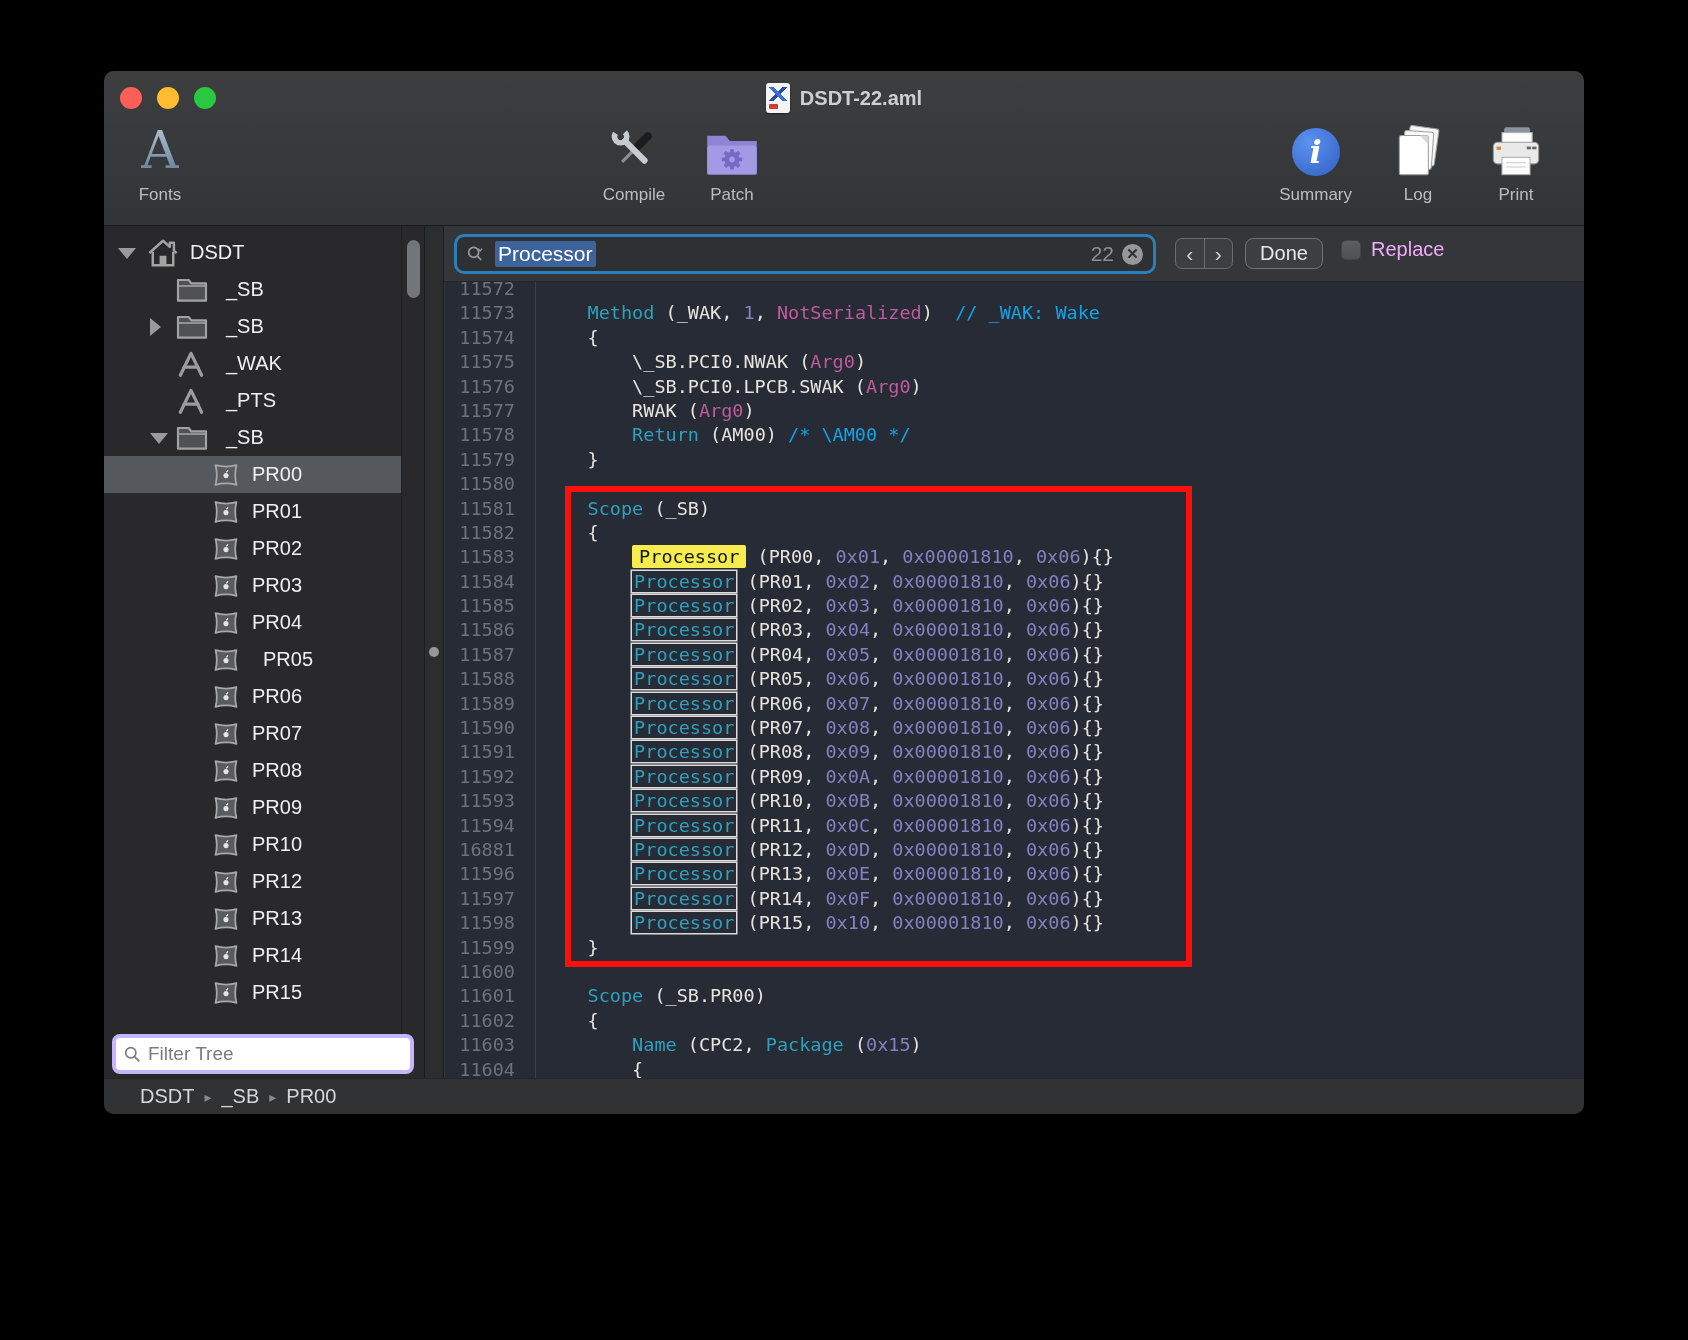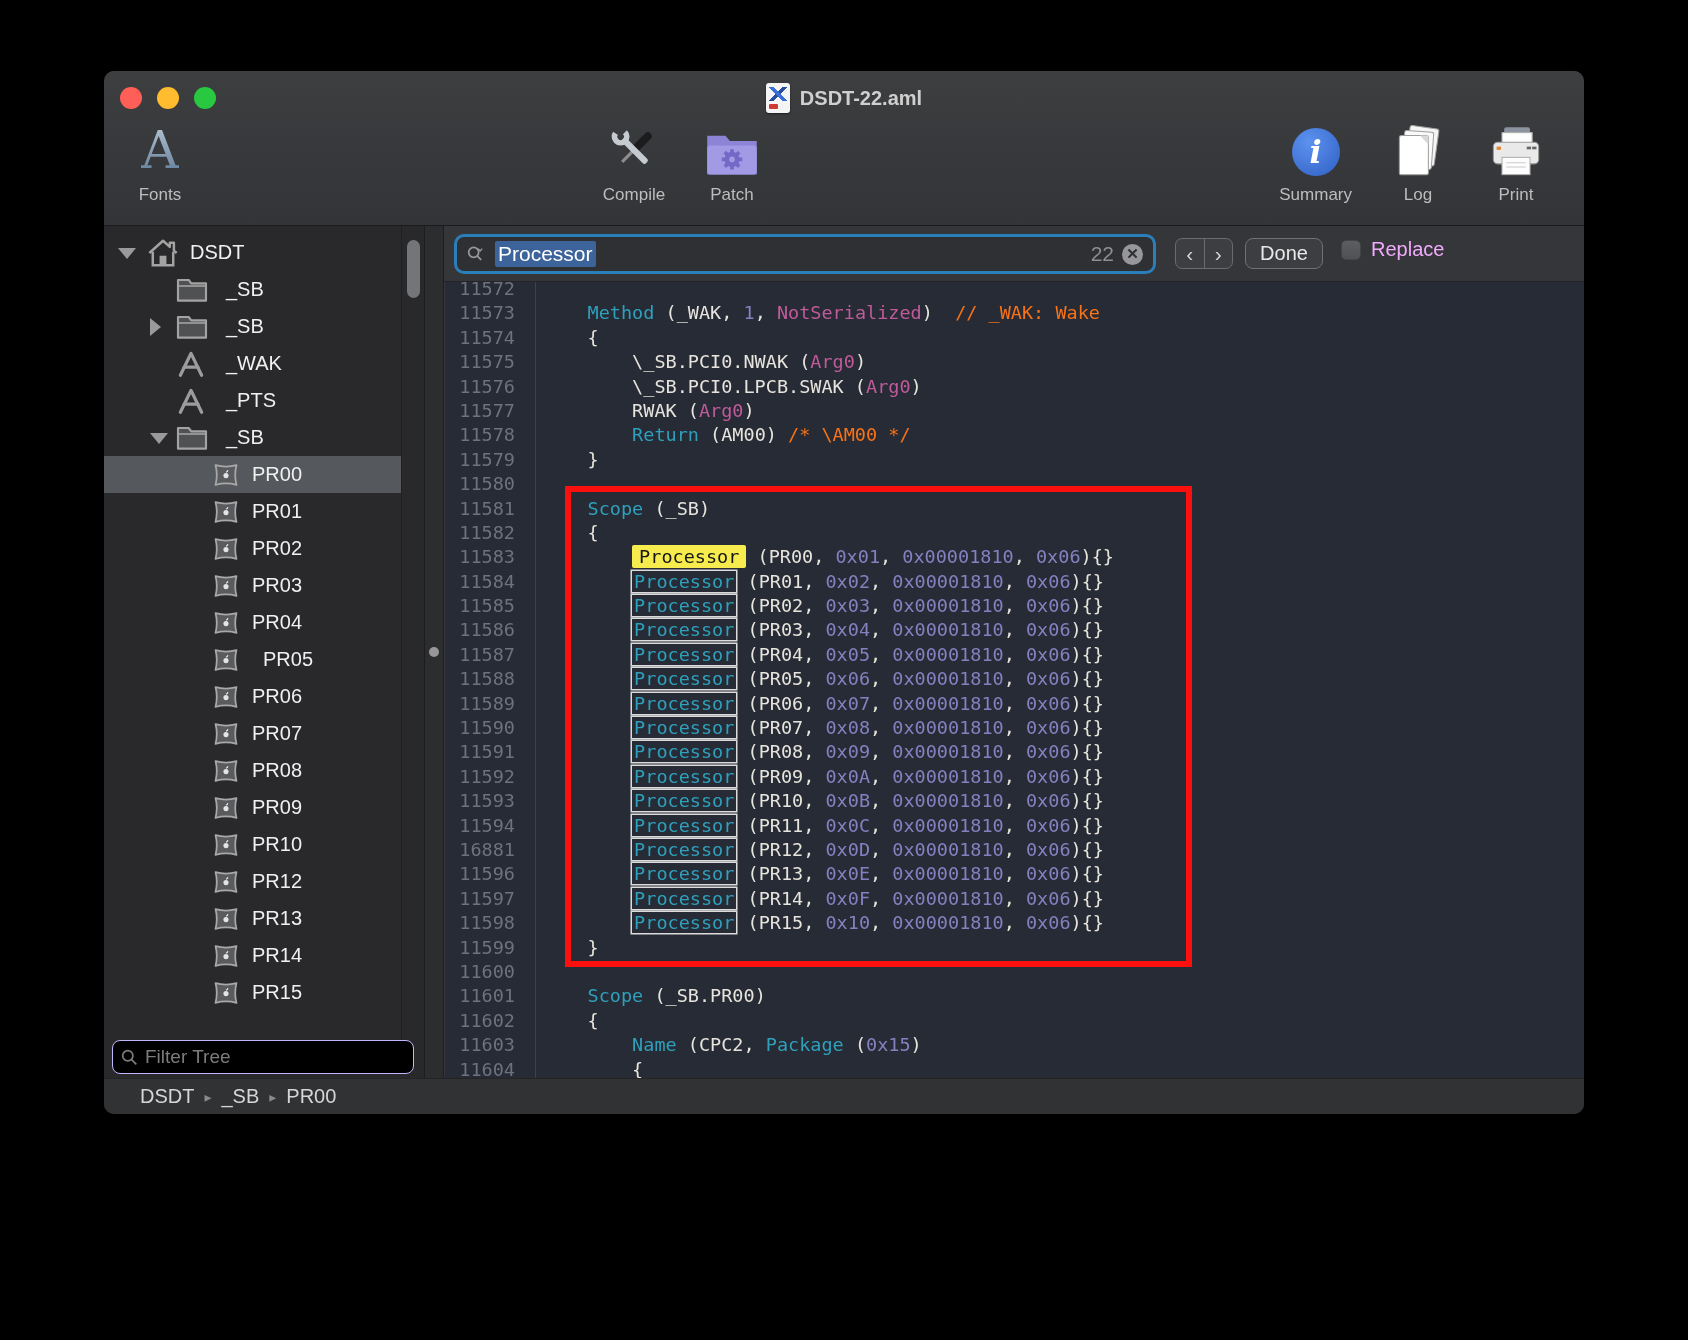--- a/index.html
+++ b/index.html
@@ -28,21 +28,21 @@
   .sidebar{width:320px;background:#29292b;position:relative;flex:none;}
   .tree{position:absolute;top:0;left:0;right:22px;bottom:34px;overflow:hidden;border-right:1px solid #1f2022;padding-top:8px;}
   .trow{height:37px;display:flex;align-items:center;color:#f0f0f0;font-size:20px;position:relative;white-space:nowrap;}
   .trow.sel{background:#55585c;}
   .disc{width:0;height:0;position:absolute;}
   .disc.open{border-left:9px solid transparent;border-right:9px solid transparent;border-top:11px solid #9a9a9a;margin-top:2px;}
   .disc.closed{border-top:9px solid transparent;border-bottom:9px solid transparent;border-left:11px solid #9a9a9a;}
   .ticon{position:absolute;display:flex;align-items:center;}
   .tlabel{position:absolute;}
   .sb-thumb{position:absolute;right:4px;top:14px;width:13px;height:58px;border-radius:7px;background:#747578;}
-  .filter{position:absolute;left:8px;right:10px;bottom:4px;height:28px;border-radius:8px;background:#000000;border:1px solid #c4b5fd;display:flex;align-items:center;padding:16px 8px;gap:7px;color:#7c7c7e;font-size:19px;}
+  .filter{position:absolute;left:8px;right:10px;bottom:4px;height:28px;border-radius:8px;background:#ffffff;border:4px solid #c4b5fd;display:flex;align-items:center;padding:16px 8px;gap:7px;color:#7c7c7e;font-size:19px;}
   .splitter{width:20px;flex:none;background:#2c2d2f;border-left:1px solid #1c1d1f;border-right:1px solid #1c1d1f;position:relative;}
   .splitter .dot{position:absolute;left:50%;top:50%;width:10px;height:10px;margin:-5px 0 0 -5px;border-radius:50%;background:#97979a;}
   .editor{flex:1;display:flex;flex-direction:column;min-width:0;}
   
   .findbar{height:56px;background:#353639;border-bottom:1px solid #232427;position:relative;flex:none;}
   .searchfield{position:absolute;left:10px;top:8px;width:702px;height:40px;border-radius:10px;background:#2f3033;border:3.5px solid #2b7fb8;display:flex;align-items:center;padding:0 10px;gap:8px;}
   .query{color:#fff;font-size:21px;background:#3d639b;padding:1px 3px;border-radius:2px;}
   .fcount{margin-left:auto;color:#8f8f91;font-size:21px;}
   .clearbtn{width:21px;height:21px;border-radius:50%;background:#97979a;color:#2f3033;display:flex;align-items:center;justify-content:center;font-size:15px;font-weight:bold;flex:none;}
   .seg{position:absolute;left:731px;top:12px;width:58px;height:31px;border:1px solid #6a6b6e;border-radius:7px;background:#3d3e41;display:flex;}
@@ -52,21 +52,21 @@
   .repwrap{position:absolute;left:897px;top:12px;display:flex;align-items:center;gap:10px;}
   .checkbox{width:20px;height:20px;border-radius:5px;background:linear-gradient(#5c5d61,#505154);border:1px solid #434447;}
   .replabel{color:#f0abfc;font-size:20px;}
   
   .codearea{flex:1;background:#262b35;position:relative;overflow:hidden;border-left:1px solid #36383c;}
   .gutter-sep{position:absolute;left:90px;top:0;bottom:0;width:1px;background:#3b4150;}
   .codelines{margin-top:-5px;}
   .cline{display:flex;height:24.4px;line-height:24.4px;font-family:"DejaVu Sans Mono",monospace;font-size:18.5px;white-space:pre;}
   .ln{width:82px;flex:none;text-align:right;color:#6d737e;padding-right:12px;}
   .lc{flex:1;padding-left:16px;}
-  .k{color:#2fa0bc;} .t{color:#e7e4dd;} .n{color:#8581c1;} .a{color:#c05a9a;} .c{color:#f97316;}
+  .k{color:#2fa0bc;} .t{color:#e7e4dd;} .n{color:#8581c1;} .a{color:#c05a9a;} .c{color:#0ea5e9;}
   .fc{background:#f6ec4d;color:#151515;padding:1px 7px;border-radius:2px;}
   .fm{color:#2fa0bc;box-shadow:0 0 0 1.5px #dcdcdc;padding:0 2px;}
   .redbox{position:absolute;left:120px;top:204px;width:627px;height:481px;border:6px solid #fb100d;pointer-events:none;}
   
   .bottombar{position:absolute;left:0;right:0;bottom:0;height:36px;background:#313234;border-top:1px solid #232426;display:flex;align-items:center;padding-left:36px;gap:10px;color:#d6d6d6;font-size:20px;}
   .crumb-sep{color:#8a8a8a;font-size:14px;}
 </style>
 </head>
 <body>
 

